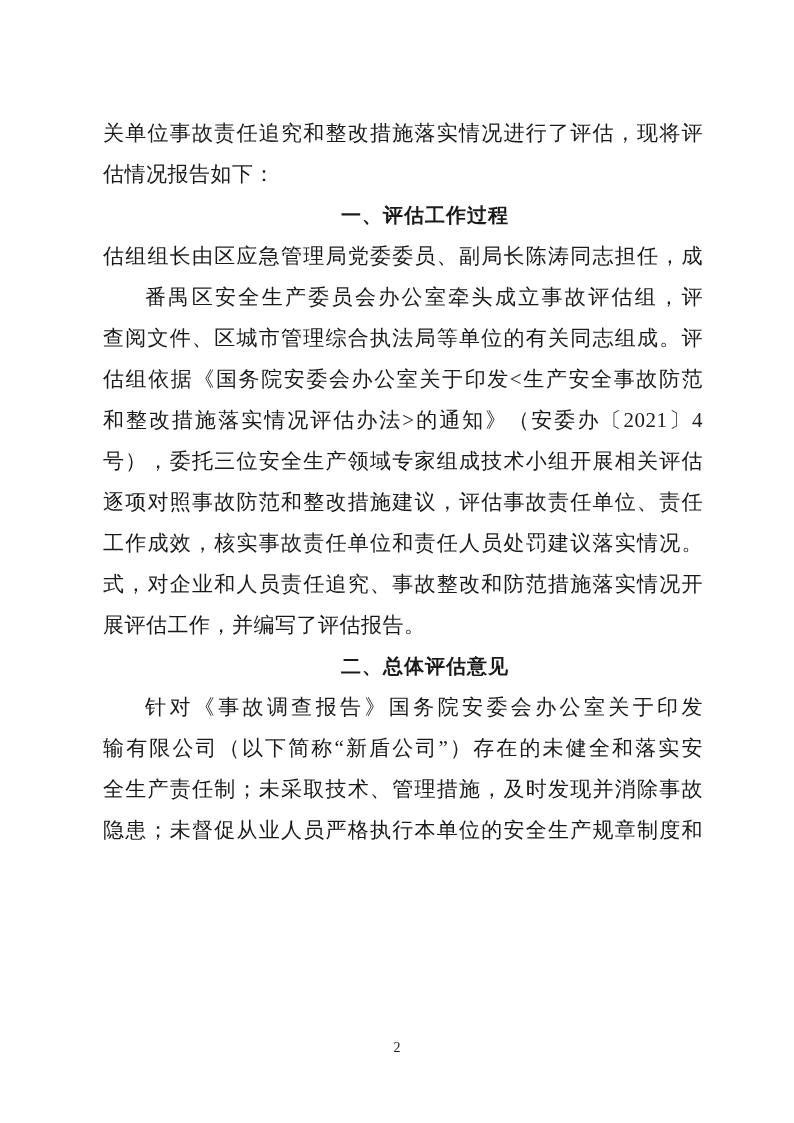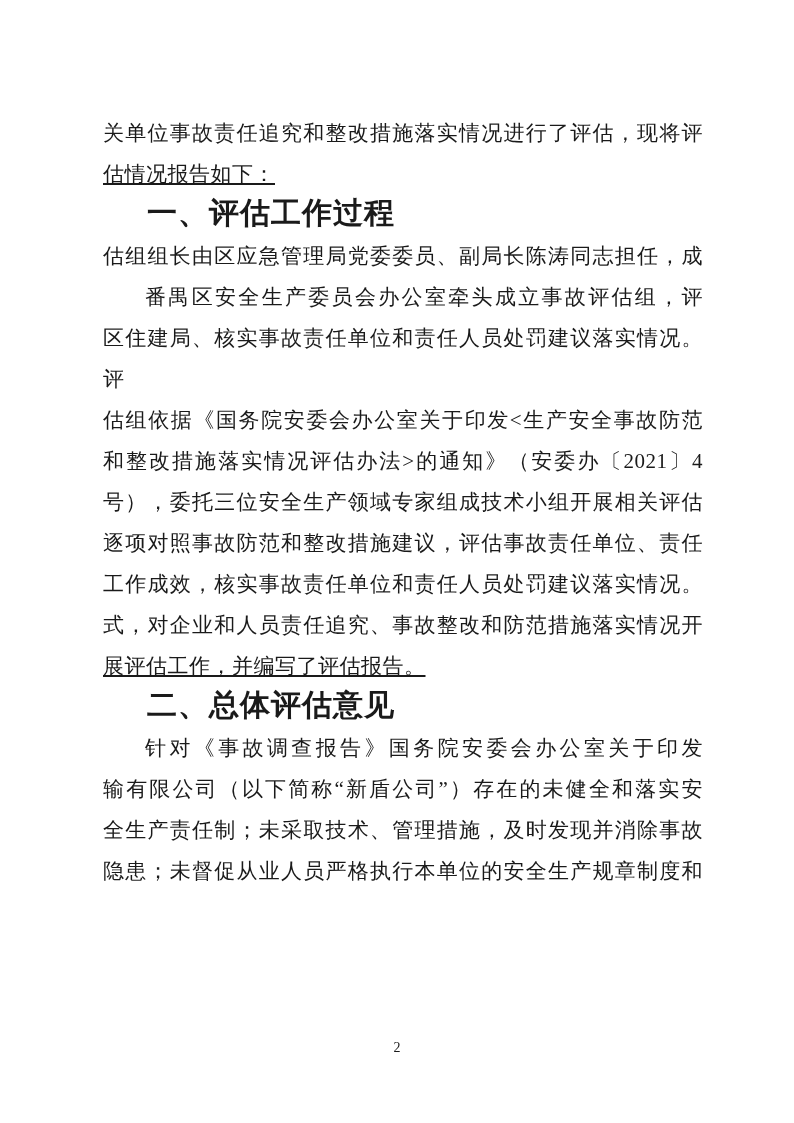--- a/index.html
+++ b/index.html
@@ -30,33 +30,32 @@
     padding: 0;
     text-align: justify;
     text-align-last: justify;
     text-justify: inter-character;
     letter-spacing: 0.5px;
     white-space: normal;
   }
   .line--end {
     text-align: left;
     text-align-last: left;
-    text-decoration: underline;
   }
   .line--indent {
     text-indent: 2em;
   }
   .heading {
     margin: 0;
     padding: 0 0 0 44px;
-    font-size: 30px;
+    font-size: 20px;
     line-height: 41px;
     font-weight: bold;
-    font-family: Liberation Mono, monospace;
-    text-align: left;
+    font-family: Liberation Serif, serif;
+    text-align: center;
     letter-spacing: 1px;
   }
   .page-number {
     position: absolute;
     left: 0;
     right: 0;
     top: 1038px;
     text-align: center;
     font-size: 14px;
     line-height: 20px;
@@ -70,21 +69,21 @@
 <div class="page">
   <div class="body-text">
 
     <p class="line">关单位事故责任追究和整改措施落实情况进行了评估，现将评</p>
     <p class="line line--end">估情况报告如下：</p>
 
     <h2 class="heading">一、评估工作过程</h2>
 
     <p class="line">估组组长由区应急管理局党委委员、副局长陈涛同志担任，成</p>
     <p class="line line--indent">番禺区安全生产委员会办公室牵头成立事故评估组，评</p>
-    <p class="line">区住建局、核实事故责任单位和责任人员处罚建议落实情况。评</p>
+    <p class="line">查阅文件、区城市管理综合执法局等单位的有关同志组成。评</p>
     <p class="line">估组依据《国务院安委会办公室关于印发&lt;生产安全事故防范</p>
     <p class="line">和整改措施落实情况评估办法&gt;的通知》（安委办〔2021〕4</p>
     <p class="line">号），委托三位安全生产领域专家组成技术小组开展相关评估</p>
     <p class="line">逐项对照事故防范和整改措施建议，评估事故责任单位、责任</p>
     <p class="line">工作成效，核实事故责任单位和责任人员处罚建议落实情况。</p>
     <p class="line">式，对企业和人员责任追究、事故整改和防范措施落实情况开</p>
     <p class="line line--end">展评估工作，并编写了评估报告。</p>
 
     <h2 class="heading">二、总体评估意见</h2>
 

